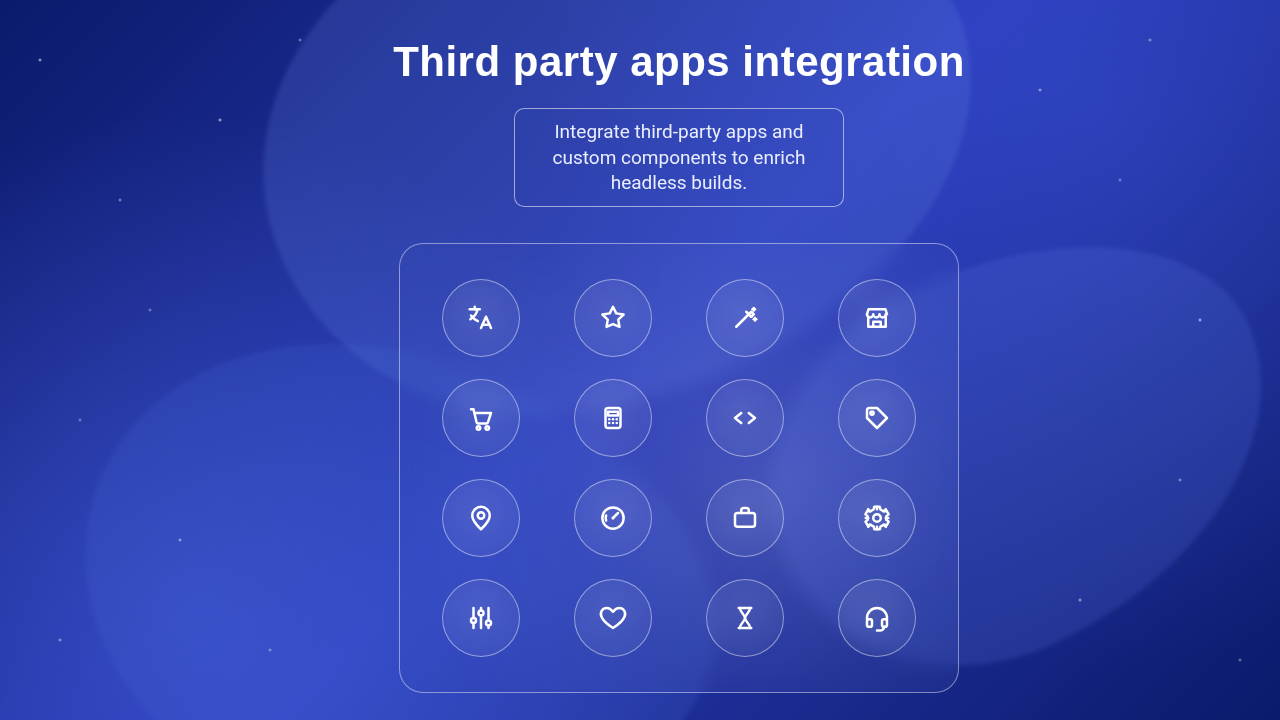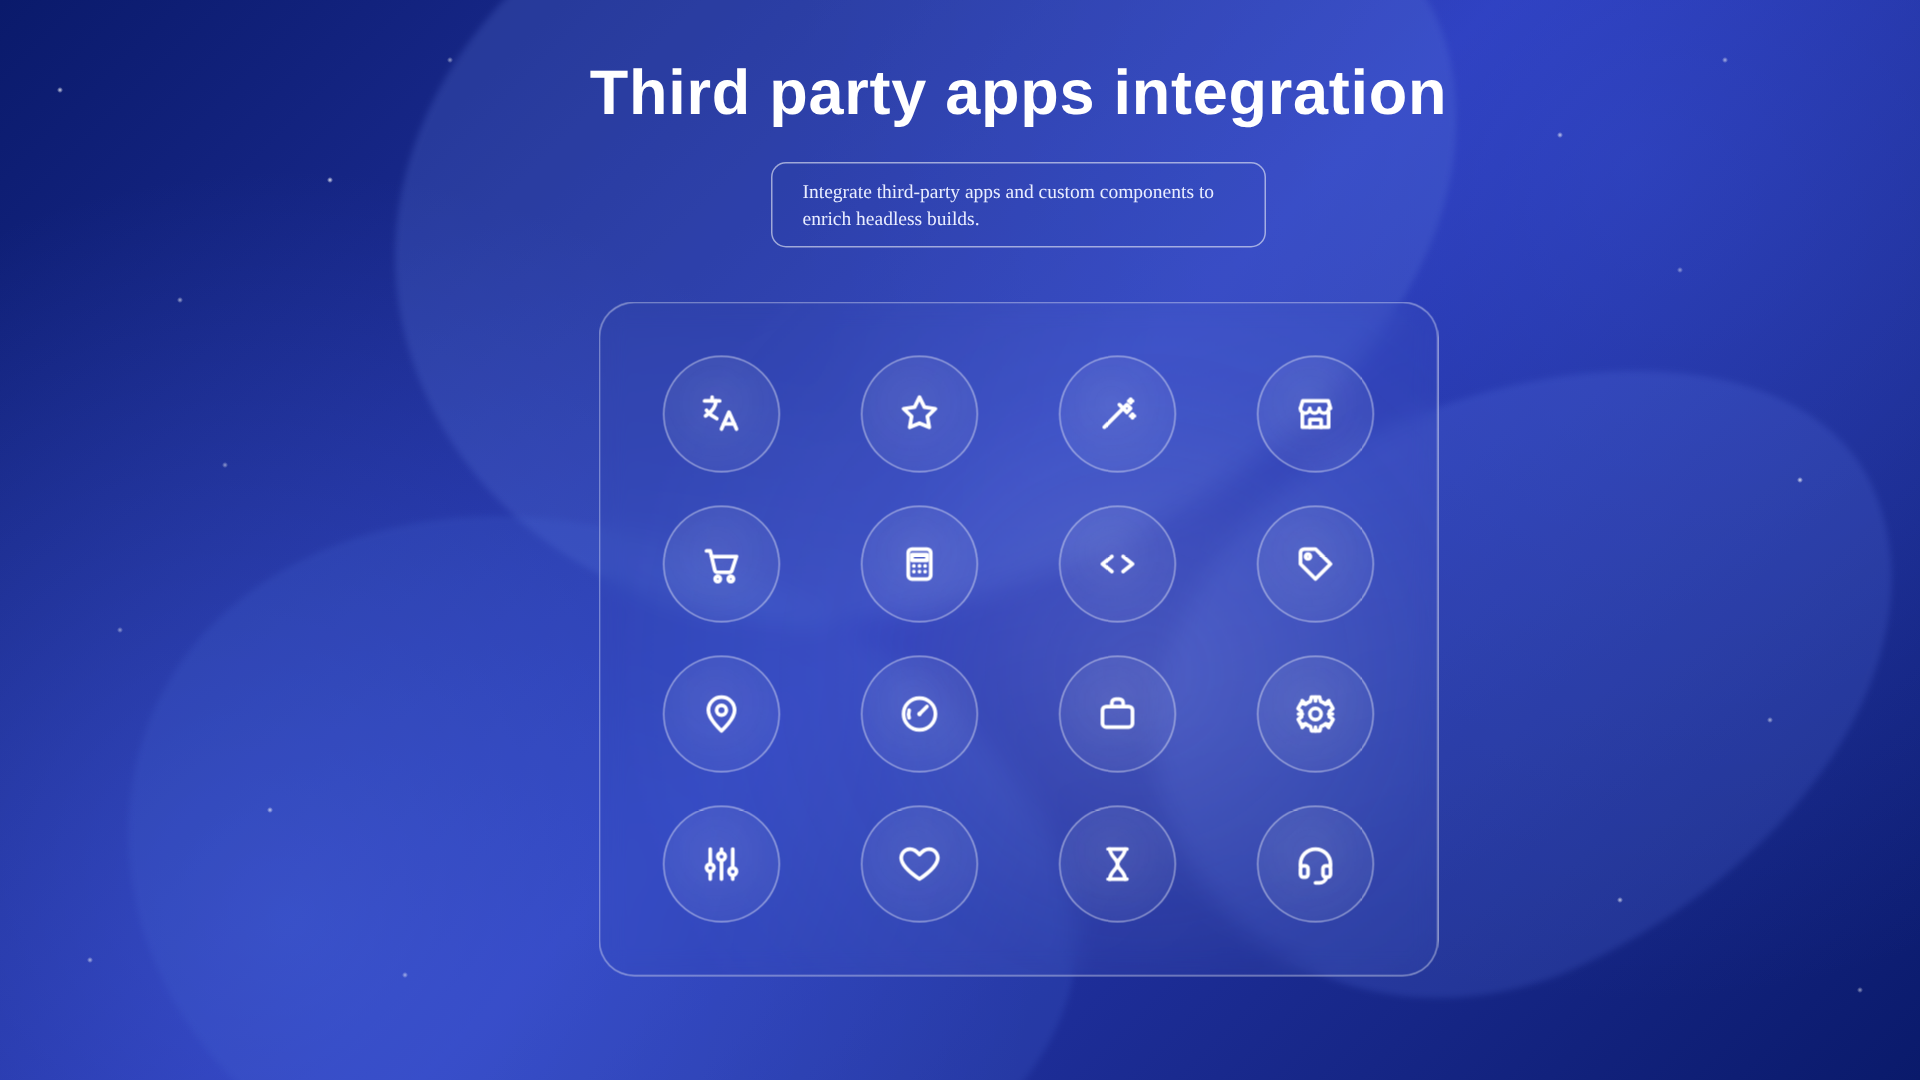--- a/index.html
+++ b/index.html
@@ -62,27 +62,26 @@
     letter-spacing: 0.5px;
     font-family: "Arial Black", "Segoe UI Black", Arial, sans-serif;
     text-align: center;
   }
 
   .subtitle-pill {
     margin-top: 22px;
     border: 1.5px solid rgba(255,255,255,0.55);
     border-radius: 10px;
     padding: 10px 20px;
-    text-align: left;
-    font-size: 13px;
+    text-align: center;
+    font-size: 19px;
     line-height: 1.35;
     color: #e9edff;
     max-width: 330px;
     background: rgba(40,60,160,0.08);
-    font-family: Liberation Serif, serif;
   }
 
   .panel {
     margin-top: 36px;
     width: 560px;
     height: 450px;
     border-radius: 24px;
     border: 1.5px solid rgba(255,255,255,0.45);
     background:
       radial-gradient(circle at 65% 55%, rgba(190,200,255,0.22), rgba(120,140,230,0.12) 45%, rgba(60,80,180,0.10) 80%);

